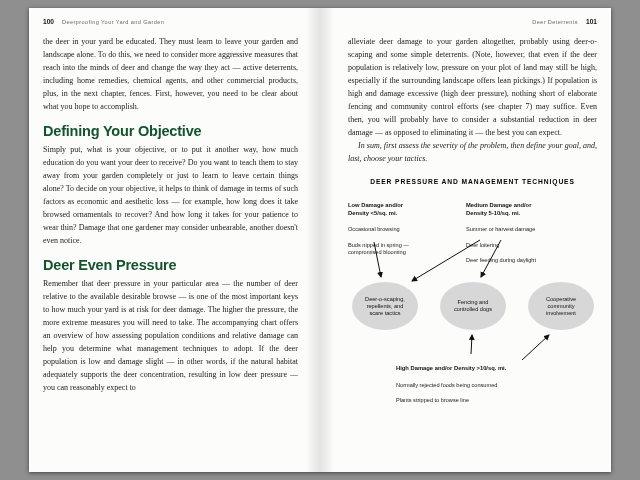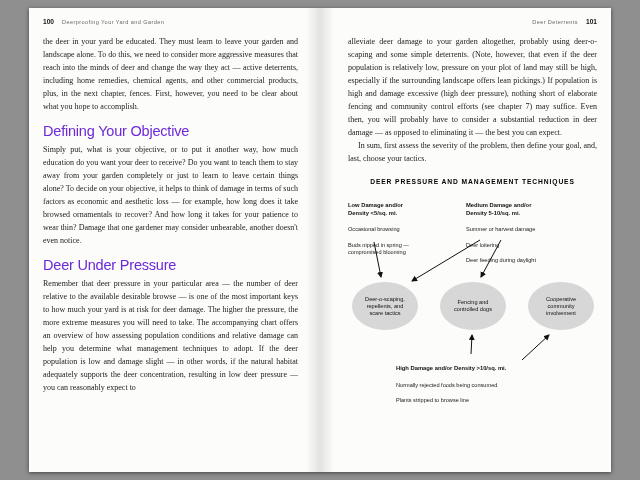--- a/index.html
+++ b/index.html
@@ -8,22 +8,22 @@
   .spine{position:absolute;left:277px;top:0;width:28px;height:100%;background:linear-gradient(to right,rgba(0,0,0,0),rgba(0,0,0,.10) 50%,rgba(0,0,0,0));pointer-events:none;}
   .page{width:291px;box-sizing:border-box;}
   .page-left{padding:10px 22px 10px 14px;}
   .page-right{padding:10px 14px 24px 28px;}
   .running-head{display:flex;align-items:baseline;font-family:"Liberation Sans",sans-serif;font-size:5.6px;color:#6a6a6a;letter-spacing:.4px;margin-bottom:10px;}
   .running-head .pn{font-size:6.6px;font-weight:bold;color:#111;letter-spacing:0;}
   .running-head .gap{width:8px;}
   .running-head.right{justify-content:flex-end;}
   .body-text{font-size:8px;line-height:13px;text-align:justify;color:#1b1b1b;}
   .body-text p{margin:0;}
-  .body-text p.indent{text-indent:10px;}
-  h2.section-heading{font-family:"Liberation Sans",sans-serif;font-weight:normal;font-size:14.5px;letter-spacing:-.2px;margin:12px 0 5px 0;color:#6d28d9;}
+  .body-text p.indent{text-indent:10px;font-style:italic;}
+  h2.section-heading{font-family:"Liberation Sans",sans-serif;font-weight:bold;font-size:14.5px;letter-spacing:-.2px;margin:12px 0 5px 0;color:#14532d;}
   
   .diagram{position:relative;margin-top:13px;height:216px;font-family:"Liberation Sans",sans-serif;color:#111;}
   .dg-title{text-align:center;font-weight:bold;font-size:6.7px;letter-spacing:.9px;color:#000;}
   .dg-label{position:absolute;font-size:5.6px;line-height:7.2px;white-space:pre-line;}
   .dg-head{font-weight:bold;font-size:5.8px;line-height:7.4px;margin-bottom:2px;white-space:pre-line;}
   .dg-sub{margin-bottom:1px;white-space:pre-line;color:#222;}
   .ellipse{position:absolute;width:66px;height:48px;border-radius:50%;background:#d7d7d7;display:flex;align-items:center;justify-content:center;text-align:center;font-size:5.6px;line-height:7px;white-space:pre-line;color:#111;}
   .dg-arrows{position:absolute;left:0;top:0;pointer-events:none;}
 </style>
 </head>
@@ -35,21 +35,21 @@
   <div class="page page-left">
     <div class="running-head">
       <span class="pn">100</span>
       <span class="gap"></span>
       <span>Deerproofing Your Yard and Garden</span>
     </div>
     <div class="body-text">
       <p>the deer in your yard be educated. They must learn to leave your garden and landscape alone. To do this, we need to consider more aggressive measures that reach into the minds of deer and change the way they act — active deterrents, including home remedies, chemical agents, and other commercial products, plus, in the next chapter, fences. First, however, you need to be clear about what you hope to accomplish.</p>
       <h2 class="section-heading">Defining Your Objective</h2>
       <p>Simply put, what is your objective, or to put it another way, how much education do you want your deer to receive? Do you want to teach them to stay away from your garden completely or just to learn to leave certain things alone? To decide on your objective, it helps to think of damage in terms of such factors as economic and aesthetic loss — for example, how long does it take browsed ornamentals to recover? And how long it takes for your patience to wear thin? Damage that one gardener may consider unbearable, another doesn't even notice.</p>
-      <h2 class="section-heading">Deer Under Pressure</h2>
+      <h2 class="section-heading">Deer Even Pressure</h2>
       <p>Remember that deer pressure in your particular area — the number of deer relative to the available desirable browse — is one of the most important keys to how much your yard is at risk for deer damage. The higher the pressure, the more extreme measures you will need to take. The accompanying chart offers an overview of how assessing population conditions and relative damage can help you determine what management techniques to adopt. If the deer population is low and damage slight — in other words, if the natural habitat adequately supports the deer concentration, resulting in low deer pressure — you can reasonably expect to</p>
     </div>
   </div>
 
   <div class="page page-right">
     <div class="running-head right">
       <span>Deer Deterrents</span>
       <span class="gap"></span>
       <span class="pn">101</span>
     </div>

